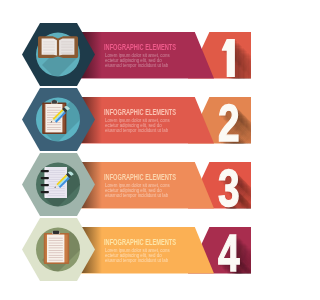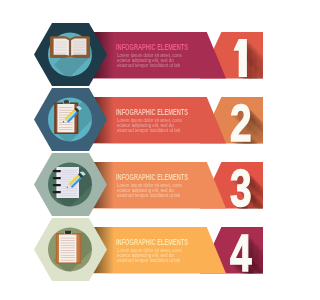--- a/index.html
+++ b/index.html
@@ -1,20 +1,20 @@
 <!DOCTYPE html>
 <html><head>
 <meta charset="utf-8">
 <title>Infographic Elements</title>
 <style>
   html,body{margin:0;padding:0;background:#fff;}
   body{width:285px;height:300px;overflow:hidden;
        font-family:"Liberation Sans",sans-serif;}
   #stage{position:relative;width:285px;height:300px;background:#fff;}
-  .row{position:absolute;left:12px;width:285px;height:68px;text-decoration:underline;}
+  .row{position:absolute;left:0;width:285px;height:68px;text-decoration:underline;}
   .rowsvg{position:absolute;left:0;top:0;}
   .txt{position:absolute;left:0;top:0;width:285px;height:68px;}
   .title{position:absolute;font-weight:bold;font-size:8.3px;letter-spacing:0px;
          white-space:nowrap;transform:scaleX(0.682);transform-origin:0 0;}
   .body{position:absolute;font-size:4.6px;line-height:5.15px;white-space:pre-line;
         transform:scaleX(0.955);transform-origin:0 0;}
   .numclip{position:absolute;left:185px;top:11px;width:66px;height:46.6px;overflow:hidden;}
   .numwrap{position:absolute;}
   .num{position:absolute;left:0;top:0;font-weight:bold;font-size:52.5px;line-height:52.5px;
        white-space:nowrap;transform:scaleX(0.74);transform-origin:0 0;

